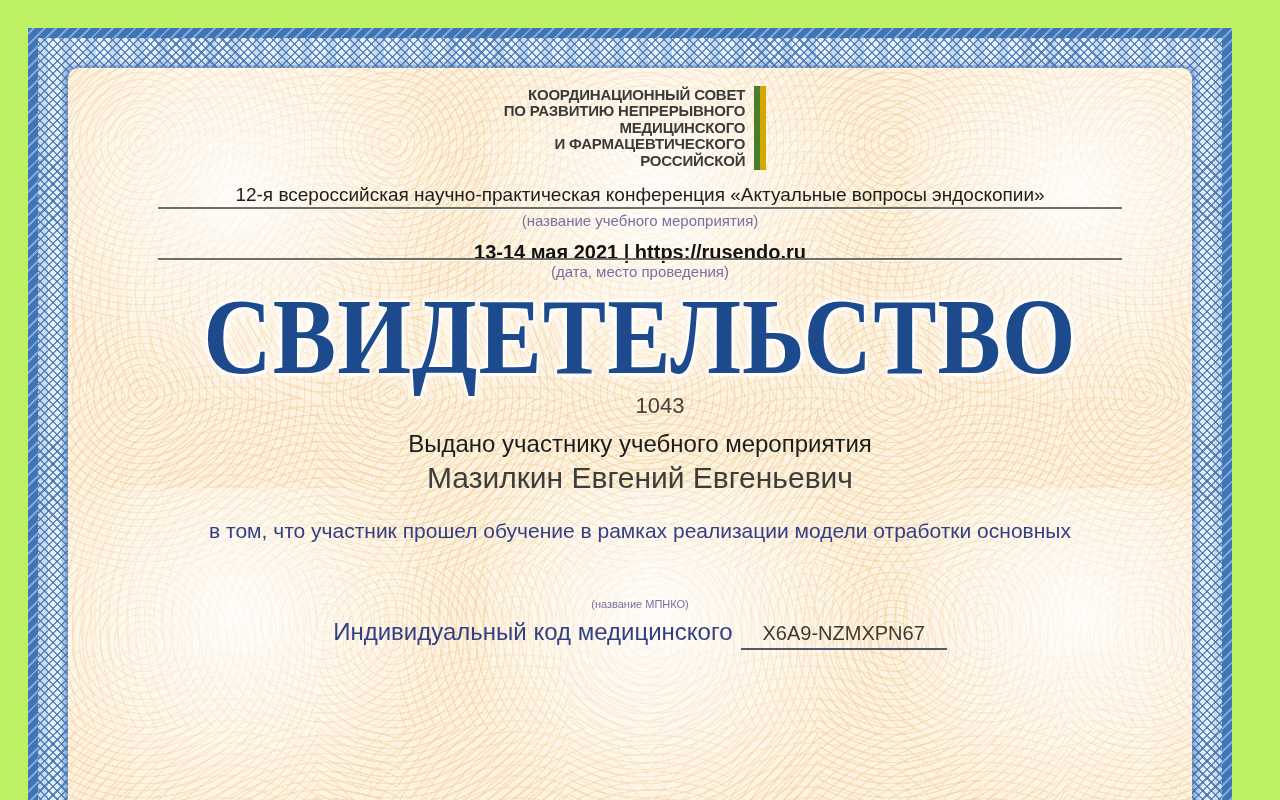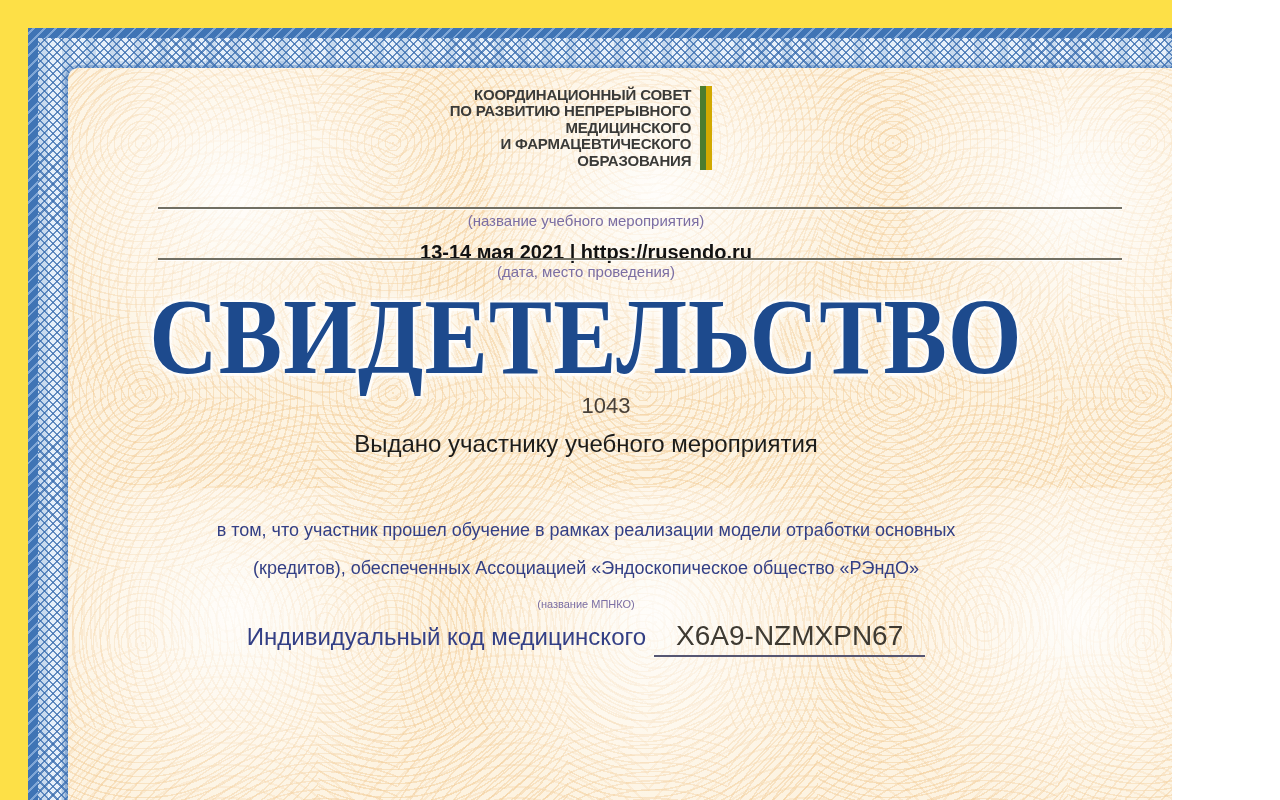--- a/index.html
+++ b/index.html
@@ -4,23 +4,23 @@
 <style>
   html, body {
     margin: 0; padding: 0;
     width: 1280px; height: 800px;
     overflow: hidden;
     background: #ffffff;
     font-family: "Liberation Sans", sans-serif;
   }
   .stage {
     position: relative;
-    width: 1172px; height: 800px;
+    width: 1280px; height: 800px;
     overflow: hidden;
-    background: #fde047;
+    background: #bef264;
   }
   
   .certificate {
     position: absolute;
     top: 28px; left: 28px;
     width: 1204px; height: 1060px;
     box-sizing: border-box;
     border: 10px solid;
     border-image: repeating-linear-gradient(135deg, #3f74b5 0 3px, #7fa6d6 3px 5px, #3f74b5 5px 8px) 10;
     background:
@@ -99,29 +99,29 @@
     text-shadow: 0 0 8px #fff, 0 0 14px #fff, 2px 2px 0 rgba(255,255,255,.75), -2px -2px 0 rgba(255,255,255,.75);
     white-space: nowrap;
   }
   .doc-number { top: 393px; font-size: 22px; color: #494139; padding-left: 40px; }
 
   .issued-line { top: 430px; font-size: 24px; color: #1c1c1a; }
   .recipient   { top: 461px; font-size: 30px; color: #3d3d3b; }
 
   .body-par { top: 512px; }
   .body-line {
-    font-size: 18px; line-height: 37.5px;
+    font-size: 21px; line-height: 37.5px;
     color: #333f85; white-space: nowrap;
   }
   .caption3 { top: 598px; font-size: 11px; text-align: center; }
 
   .code-row { top: 618px; font-size: 24px; color: #333f85; white-space: nowrap; }
   .code-value {
     display: inline-block;
-    font-size: 28px; color: #3e3a32;
+    font-size: 20px; color: #3e3a32;
     border-bottom: 2px solid #565672;
     padding: 2px 22px 3px;
     margin-left: 8px;
     vertical-align: baseline;
   }
 </style>
 </head>
 <body>
 
 <div class="stage">
@@ -131,40 +131,41 @@
   </div>
 
   <div class="content">
 
     <div class="logo-row">
       <div class="council">
         <div>КООРДИНАЦИОННЫЙ СОВЕТ</div>
         <div>ПО РАЗВИТИЮ НЕПРЕРЫВНОГО</div>
         <div>МЕДИЦИНСКОГО</div>
         <div>И ФАРМАЦЕВТИЧЕСКОГО</div>
-        <div>ОБРАЗОВАНИЯ</div>
+        <div>РОССИЙСКОЙ</div>
       </div>
       <div class="logo-divider"></div>
     </div>
 
+    <div class="abs event-title">12-я всероссийская научно-практическая конференция «Актуальные вопросы эндоскопии»</div>
     <div class="rule rule1"></div>
     <div class="abs caption caption1">(название учебного мероприятия)</div>
 
     <div class="abs date-line">13-14 мая 2021 | https://rusendo.ru</div>
     <div class="rule rule2"></div>
     <div class="abs caption caption2">(дата, место проведения)</div>
 
     <div class="abs doc-title">СВИДЕТЕЛЬСТВО</div>
     <div class="abs doc-number">1043</div>
 
     <div class="abs issued-line">Выдано участнику учебного мероприятия</div>
+    <div class="abs recipient">Мазилкин Евгений Евгеньевич</div>
 
     <div class="abs body-par">
       <div class="body-line">в том, что участник прошел обучение в рамках реализации модели отработки основных</div>
-      <div class="body-line">(кредитов), обеспеченных Ассоциацией «Эндоскопическое общество «РЭндО»</div>
     </div>
     <div class="abs caption caption3">(название МПНКО)</div>
 
     <div class="abs code-row">
       <span>Индивидуальный код медицинского</span><span class="code-value">X6A9-NZMXPN67</span>
     </div>
 
   </div>
 </div>
 

